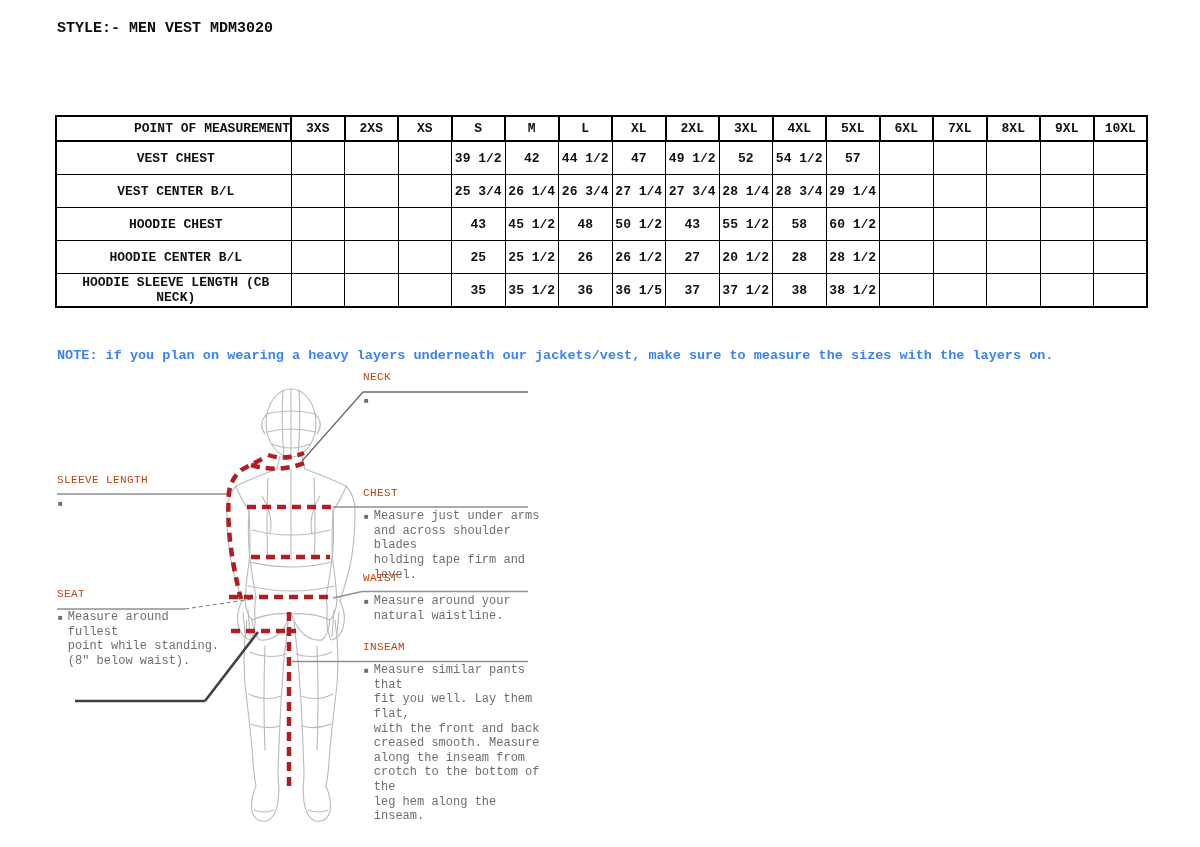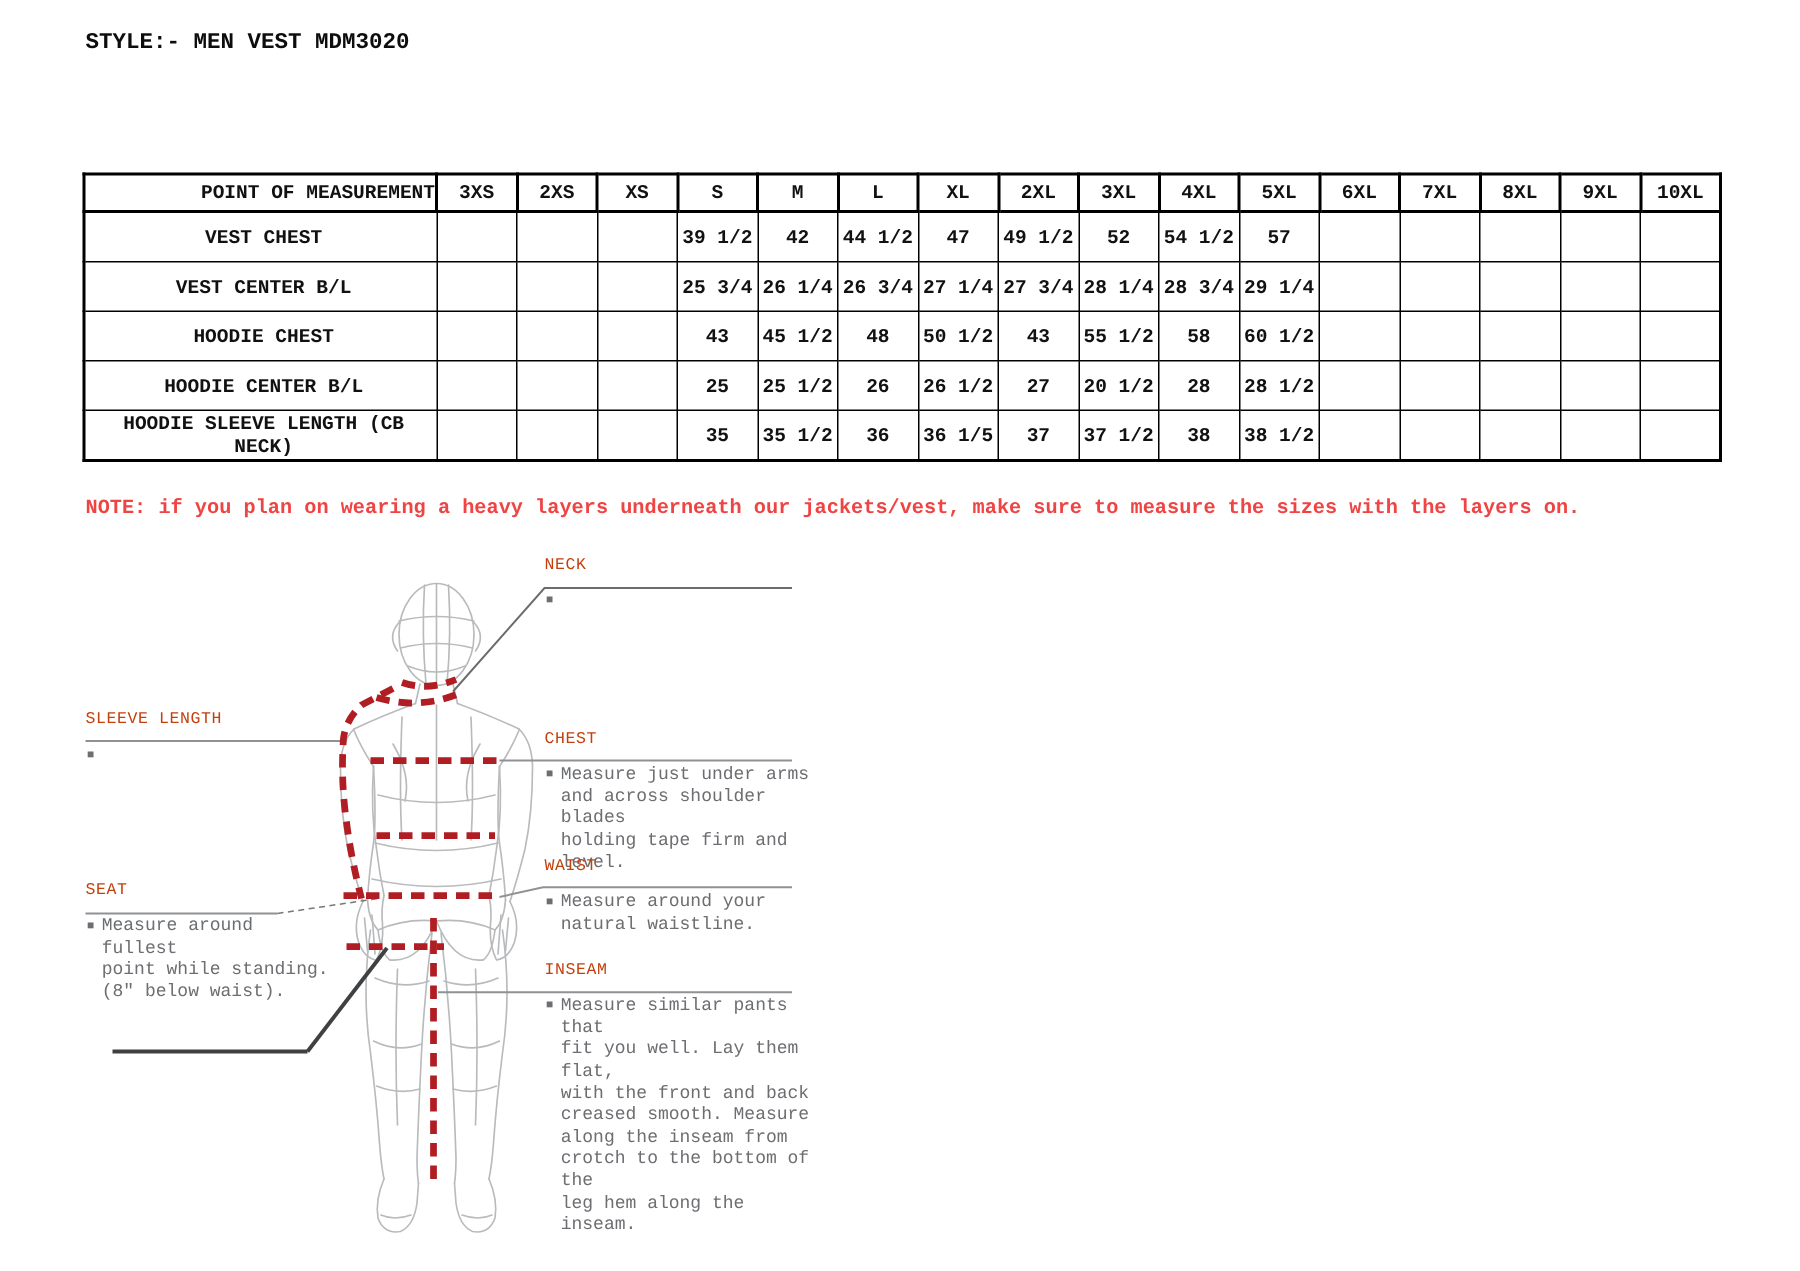--- a/index.html
+++ b/index.html
@@ -10,21 +10,21 @@
   
   table.size-table{position:absolute;left:55px;top:115px;width:1091px;border-collapse:collapse;
         table-layout:fixed;border:2px solid #000;}
   table.size-table th{border:2px solid #000;height:23px;font-size:13px;font-weight:bold;
         text-align:center;padding:0;}
   table.size-table th.label-col{text-align:right;padding-left:12px;}
   table.size-table td{border:1px solid #000;height:32px;font-size:13px;font-weight:bold;
         text-align:center;padding:0;vertical-align:middle;}
   table.size-table td.label-col{text-align:center;padding-left:4px;}
   
-  .note{position:absolute;left:57px;top:332px;font-size:13.5px;font-weight:bold;color:#ef4444;}
+  .note{position:absolute;left:57px;top:348px;font-size:13.5px;font-weight:bold;color:#3b82f6;}
   
   .diagram{position:absolute;left:0;top:360px;width:560px;height:487px;}
   .diagram svg{position:absolute;left:0;top:0;pointer-events:none;}
   .m-block{position:absolute;z-index:2;}
   .m-head{font-size:11px;font-weight:normal;letter-spacing:0.4px;color:#c2410c;margin:0 0 10px 0;}
   .m-text{display:flex;margin:0;font-size:12px;line-height:1.22;color:#6d6e71;}
   .m-text .bullet{font-size:8px;line-height:1;margin:4px 5px 0 1px;color:#6d6e71;flex:none;}
   .m-text .txt{white-space:pre-line;}
   .m-text.plain{color:#47484a;font-size:12.5px;line-height:1.3;}
 </style>

